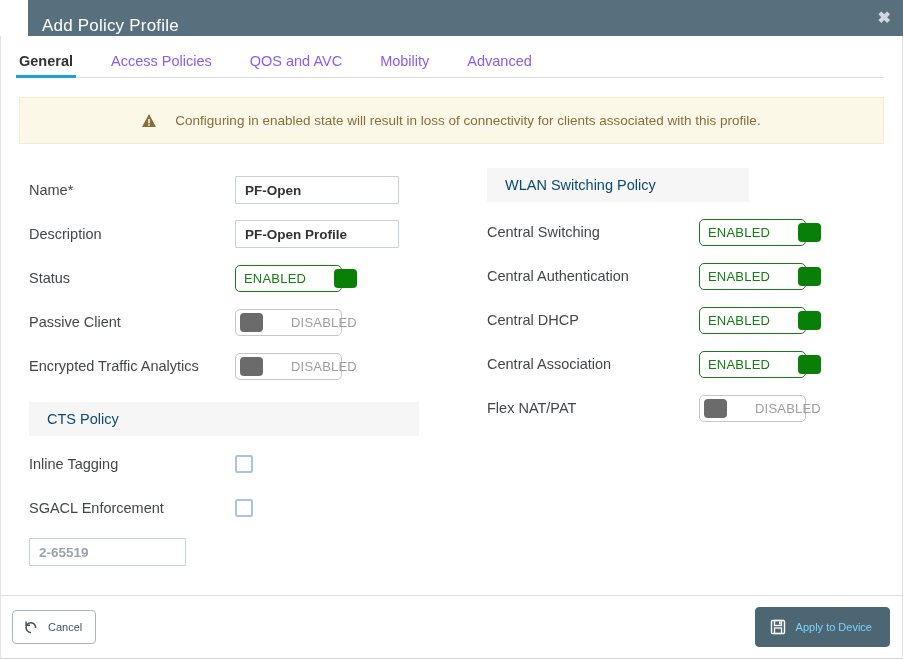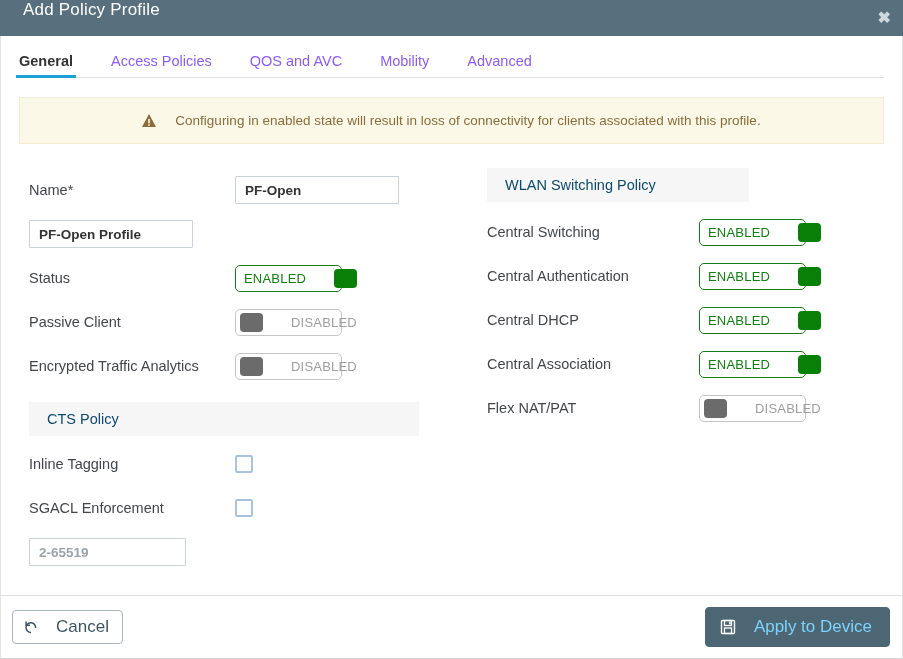--- a/index.html
+++ b/index.html
@@ -24,23 +24,24 @@
     display: flex;
     flex-direction: column;
   }
 
   
   .titlebar {
     height: 36px;
     min-height: 36px;
     background: #58707d;
     display: flex;
-    align-items: flex-start;
+    align-items: flex-end;
     position: relative;
-    padding: 0 12px 0 23px;
+    padding: 0 12px 0 14px;
+    margin-left: 28px;
   }
   .titlebar-title {
     color: #ffffff;
     font-size: 17px;
     letter-spacing: 0.2px;
   }
   .titlebar-close {
     position: absolute;
     right: 12px;
     top: 50%;
@@ -265,22 +266,22 @@
     border-bottom: 1px solid #d6d6d6;
     box-sizing: border-box;
     display: flex;
     align-items: center;
     justify-content: space-between;
     padding: 0 12px 0 11px;
   }
   .btn {
     display: inline-flex;
     align-items: center;
-    gap: 18px;
-    font-size: 17px;
+    gap: 10px;
+    font-size: 11px;
     border-radius: 4px;
     cursor: pointer;
     box-sizing: border-box;
     font-family: "Liberation Sans", sans-serif;
   }
   .btn-cancel {
     background: #ffffff;
     border: 1px solid #a9b5bd;
     color: #3f5563;
     height: 34px;
@@ -334,20 +335,21 @@
       <div class="col-left">
 
         <div class="field-row">
           <span class="field-label">Name*</span>
           <span class="field-control">
             <input class="text-input" type="text" value="PF-Open" style="">
           </span>
         </div>
 
         <div class="field-row">
+          <span class="field-label">Description</span>
           <span class="field-control">
             <input class="text-input" type="text" value="PF-Open Profile" style="">
           </span>
         </div>
 
         <div class="field-row">
           <span class="field-label">Status</span>
           <span class="field-control">
             <span class="toggle on">
               <span class="tlabel">ENABLED</span>

